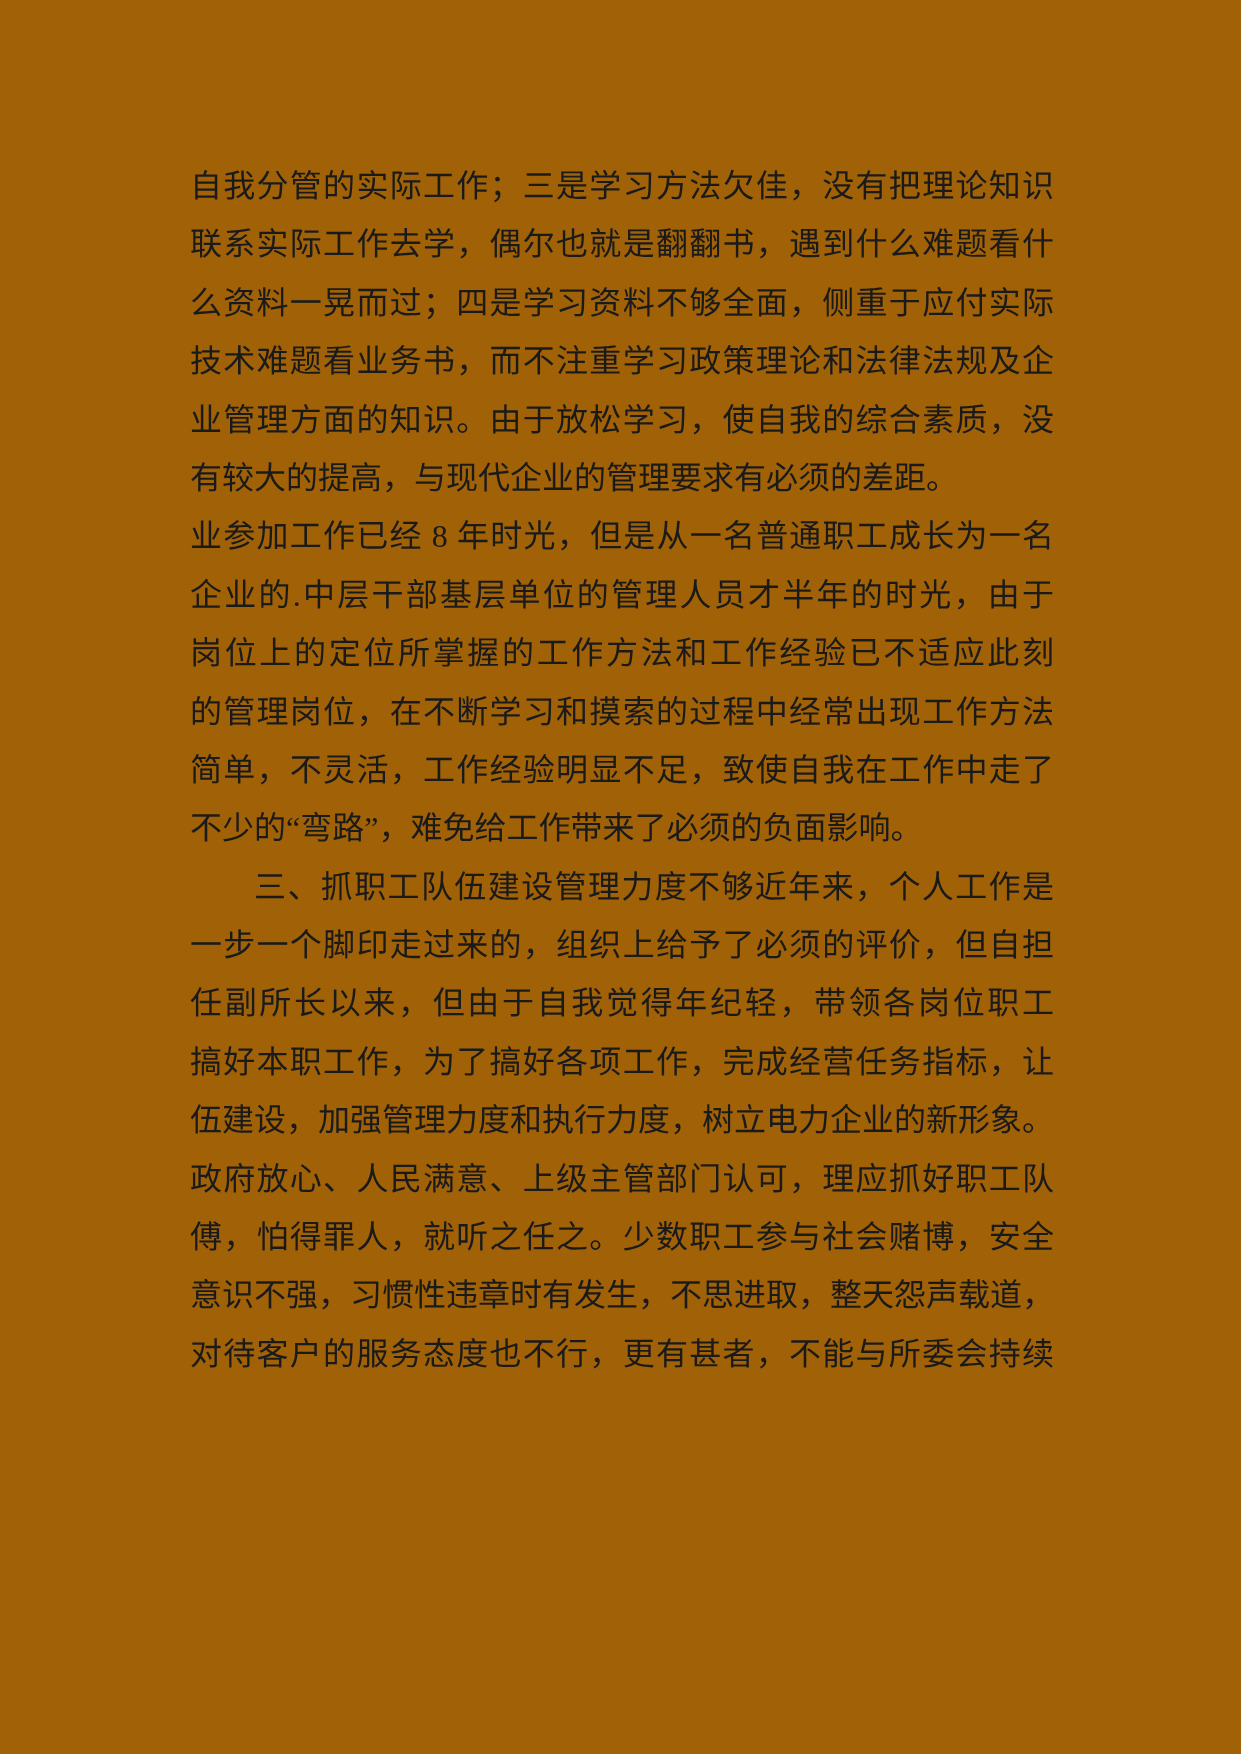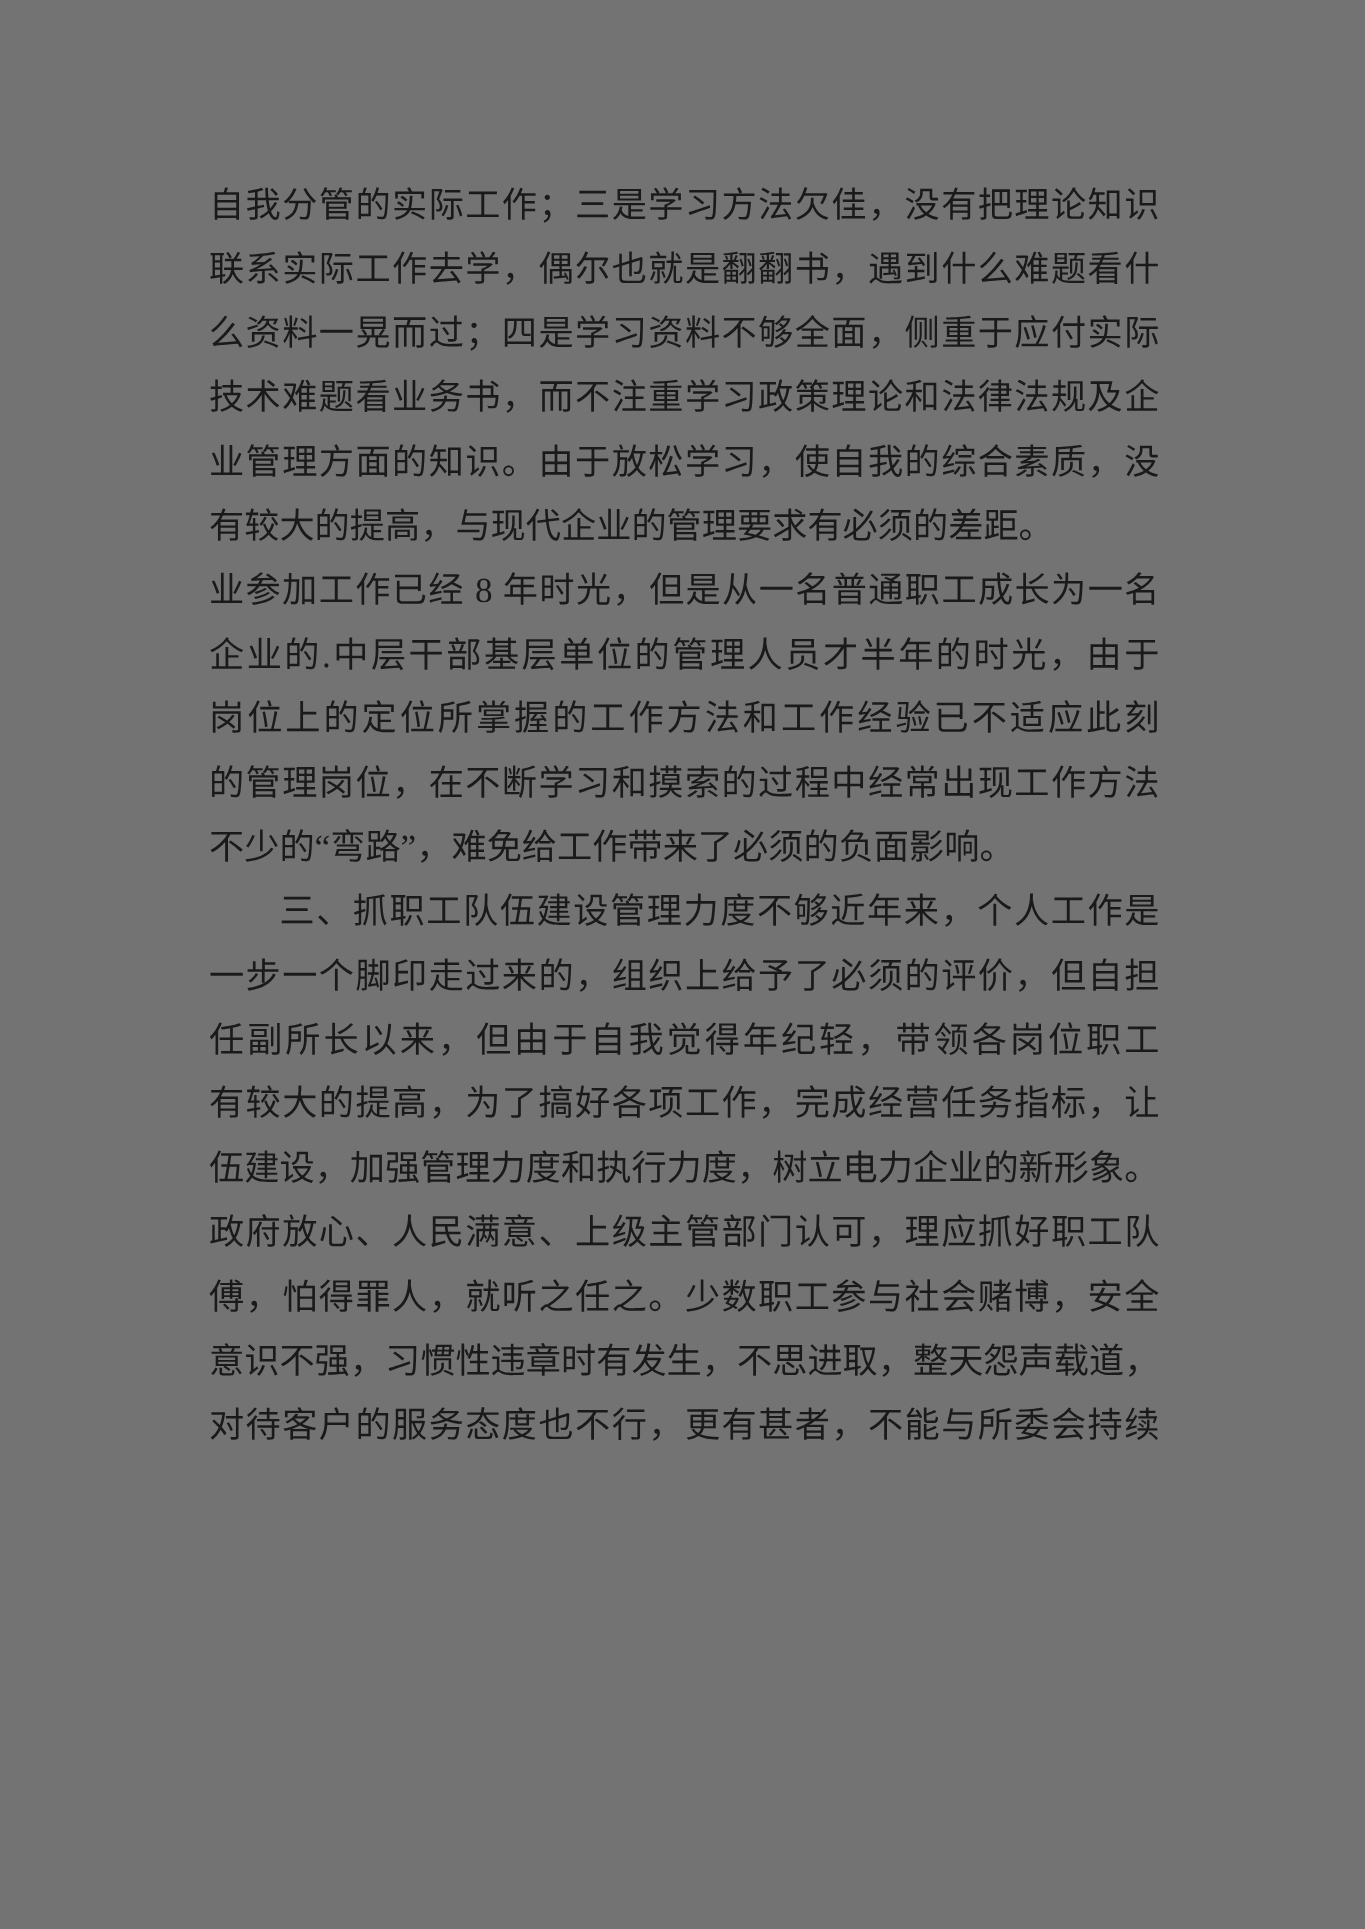--- a/index.html
+++ b/index.html
@@ -4,21 +4,21 @@
 <style>
   html, body {
     margin: 0;
     padding: 0;
     background: #ffffff;
   }
   .page {
     position: relative;
     width: 1241px;
     height: 1754px;
-    background: #737373;
+    background: #a16207;
     overflow: hidden;
     font-family: "Liberation Serif", "DejaVu Serif", serif;
   }
   .text-block {
     position: absolute;
     left: 190px;
     top: 157px;
     width: 864px;
     color: #1a1a1a;
     font-size: 32px;
@@ -59,27 +59,28 @@
         <div class="line">么资料一晃而过；四是学习资料不够全面，侧重于应付实际</div>
         <div class="line">技术难题看业务书，而不注重学习政策理论和法律法规及企</div>
         <div class="line">业管理方面的知识。由于放松学习，使自我的综合素质，没</div>
         <div class="line end">有较大的提高，与现代企业的管理要求有必须的差距。</div>
       </div>
       <div class="paragraph">
         <div class="line">业参加工作已经 8 年时光，但是从一名普通职工成长为一名</div>
         <div class="line">企业的.中层干部基层单位的管理人员才半年的时光，由于</div>
         <div class="line">岗位上的定位所掌握的工作方法和工作经验已不适应此刻</div>
         <div class="line">的管理岗位，在不断学习和摸索的过程中经常出现工作方法</div>
+        <div class="line">简单，不灵活，工作经验明显不足，致使自我在工作中走了</div>
         <div class="line end">不少的“弯路”，难免给工作带来了必须的负面影响。</div>
       </div>
       <div class="paragraph">
         <div class="line indent">三、抓职工队伍建设管理力度不够近年来，个人工作是</div>
         <div class="line">一步一个脚印走过来的，组织上给予了必须的评价，但自担</div>
         <div class="line">任副所长以来，但由于自我觉得年纪轻，带领各岗位职工</div>
-        <div class="line">有较大的提高，为了搞好各项工作，完成经营任务指标，让</div>
+        <div class="line">搞好本职工作，为了搞好各项工作，完成经营任务指标，让</div>
         <div class="line">伍建设，加强管理力度和执行力度，树立电力企业的新形象。</div>
         <div class="line">政府放心、人民满意、上级主管部门认可，理应抓好职工队</div>
         <div class="line">傅，怕得罪人，就听之任之。少数职工参与社会赌博，安全</div>
         <div class="line">意识不强，习惯性违章时有发生，不思进取，整天怨声载道，</div>
         <div class="line">对待客户的服务态度也不行，更有甚者，不能与所委会持续</div>
       </div>
     </div>
 </div>
 
 </body></html>

